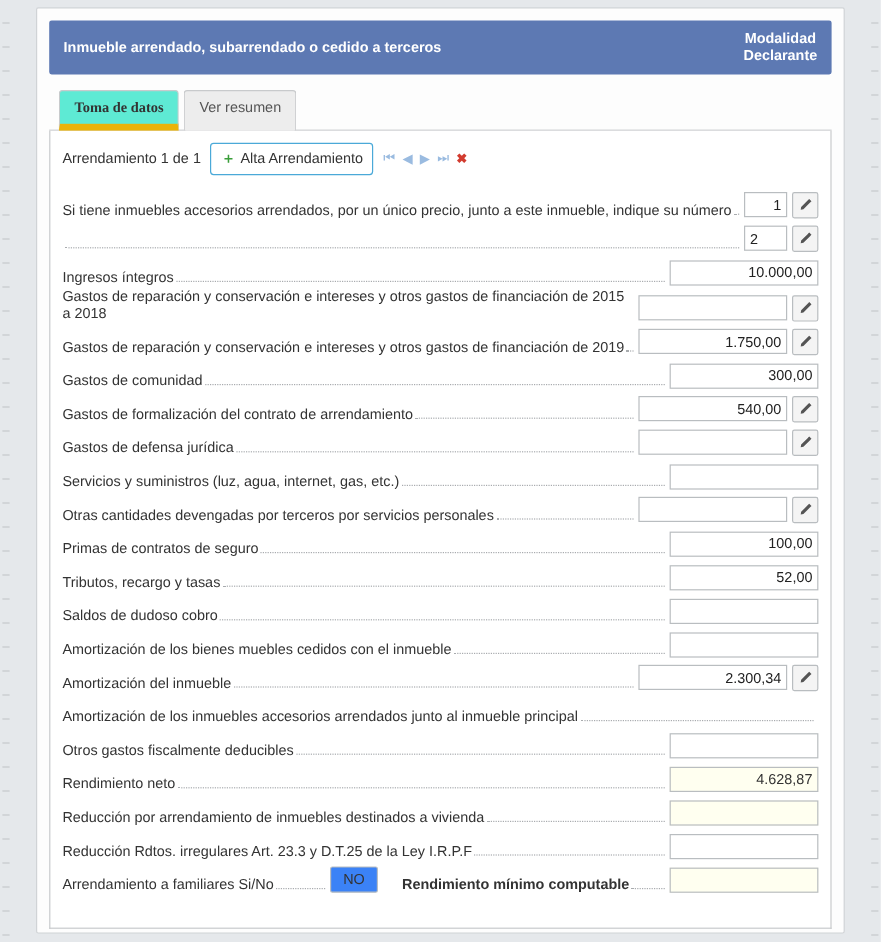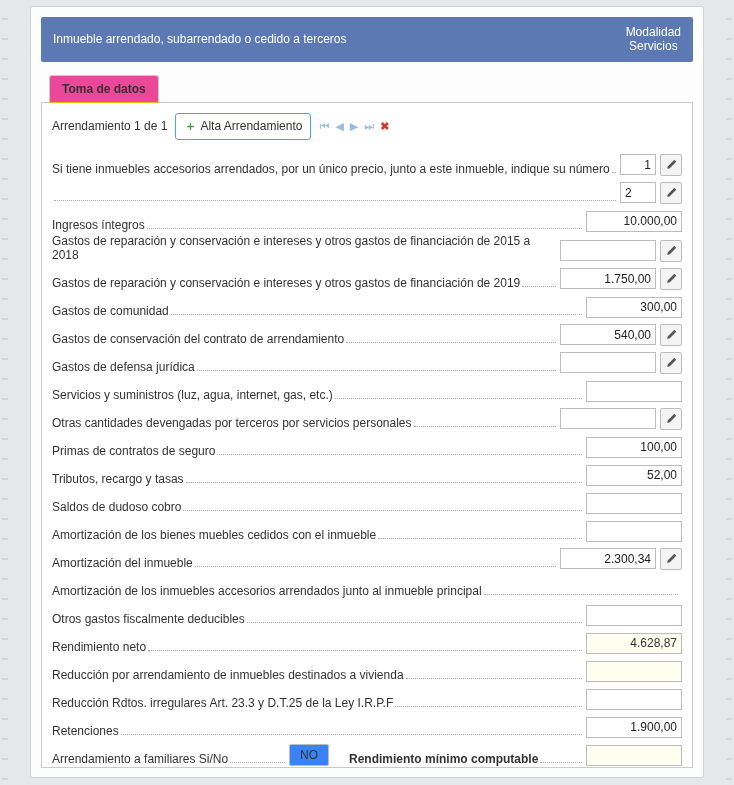--- a/index.html
+++ b/index.html
@@ -20,21 +20,21 @@
     border: 1px solid #d0d3d6;
     margin: 6px 30px 6px 30px;
     padding: 10px;
     border-radius: 2px;
     height: 772px;
   }
   .header-bar {
     background: #5d79b3;
     color: #fff;
     padding: 8px 12px;
-    font-weight: normal;
+    font-weight: bold;
     font-size: 12px;
     display: flex;
     justify-content: space-between;
     align-items: center;
     border-radius: 2px;
   }
   .header-bar .right { text-align: center; line-height: 1.2em; }
   .tabs {
     margin-top: 12px;
     border-bottom: 1px solid #c8cacc;
@@ -47,24 +47,25 @@
     border: 1px solid #c8cacc;
     border-bottom: none;
     background: #ededed;
     color: #555;
     border-radius: 3px 3px 0 0;
     cursor: pointer;
     position: relative;
     top: 1px;
   }
   .tab.active {
-    background: #ec4899;
+    background: #5eead4;
     color: #333;
     font-weight: bold;
-    border-bottom: 1px solid #eab308;
+    border-bottom: 6px solid #eab308;
+    font-family: Liberation Serif, serif;
   }
   .panel {
     border: 1px solid #c8cacc;
     border-top: none;
     background: #fff;
     padding: 10px;
     height: 665px;
     overflow: auto;
   }
   .top-row {
@@ -97,21 +98,21 @@
     border-bottom: 1px dotted #a8abae;
     flex: 1;
     margin: 0 4px 3px 2px;
     height: 1px;
     align-self: flex-end;
   }
   .label-wrap { display:flex; flex:1; align-items: flex-end; }
   .label-text { white-space: normal; }
   .controls { display: flex; align-items: center; gap: 4px; }
   input.val {
-    width: 96px;
+    width: 124px;
     height: 21px;
     border: 1px solid #b9bdc0;
     text-align: right;
     padding: 2px 4px;
     font-size: 12px;
     color: #222;
     background: #fff;
   }
   input.val.ro { background: #fffff0; color:#333; }
   input.sm { width: 36px; }
@@ -139,26 +140,27 @@
 <body>
 
 <div class="side-stripe-l"></div>
 <div class="side-stripe-r"></div>
 
 <div class="outer">
   <div class="header-bar">
     <span>Inmueble arrendado, subarrendado o cedido a terceros</span>
     <span class="right">
       <span>Modalidad</span><br>
-      <span>Servicios</span>
+      <span>Declarante</span>
     </span>
   </div>
 
   <div class="tabs">
     <div class="tab active">Toma de datos</div>
+    <div class="tab">Ver resumen</div>
   </div>
 
   <div class="panel">
     <div class="top-row">
       <span>Arrendamiento 1 de 1</span>
       <button class="alta-btn">
         <span style="color:#3a9e3a;font-weight:bold;">＋</span>
         <span>Alta Arrendamiento</span>
       </button>
       <div class="nav-icons">
@@ -239,21 +241,21 @@
           <div class="label-wrap">
             <span class="label-text">Gastos de comunidad</span>
             <span class="dots"></span>
           </div>
           <div class="controls">
             <input class="val" value="300,00" style="">
           </div>
         </div>
         <div class="row">
           <div class="label-wrap">
-            <span class="label-text">Gastos de conservación del contrato de arrendamiento</span>
+            <span class="label-text">Gastos de formalización del contrato de arrendamiento</span>
             <span class="dots"></span>
           </div>
           <div class="controls">
             <input class="val" value="540,00" style="">
             <span class="edit-btn">
               <svg viewBox="0 0 16 16">
                 <path fill="#555" d="M11.5 2l2.5 2.5-8 8L3 13l.5-3 8-8zM12.5 1L15 3.5 13.5 5 11 2.5 12.5 1z"></path>
               </svg>
             </span>
           </div>
@@ -378,29 +380,20 @@
             <input class="val ro" style="">
           </div>
         </div>
         <div class="row">
           <div class="label-wrap">
             <span class="label-text">Reducción Rdtos. irregulares Art. 23.3 y D.T.25 de la Ley I.R.P.F</span>
             <span class="dots"></span>
           </div>
           <div class="controls">
             <input class="val" style="">
-          </div>
-        </div>
-        <div class="row">
-          <div class="label-wrap">
-            <span class="label-text">Retenciones</span>
-            <span class="dots"></span>
-          </div>
-          <div class="controls">
-            <input class="val" value="1.900,00" style="">
           </div>
         </div>
       </div>
 
     <div class="row">
       <div class="label-wrap">
         <span class="label-text">Arrendamiento a familiares Si/No</span>
         <span class="dots"></span>
       </div>
       <span class="no-box" style="margin-right:20px;">NO</span>

